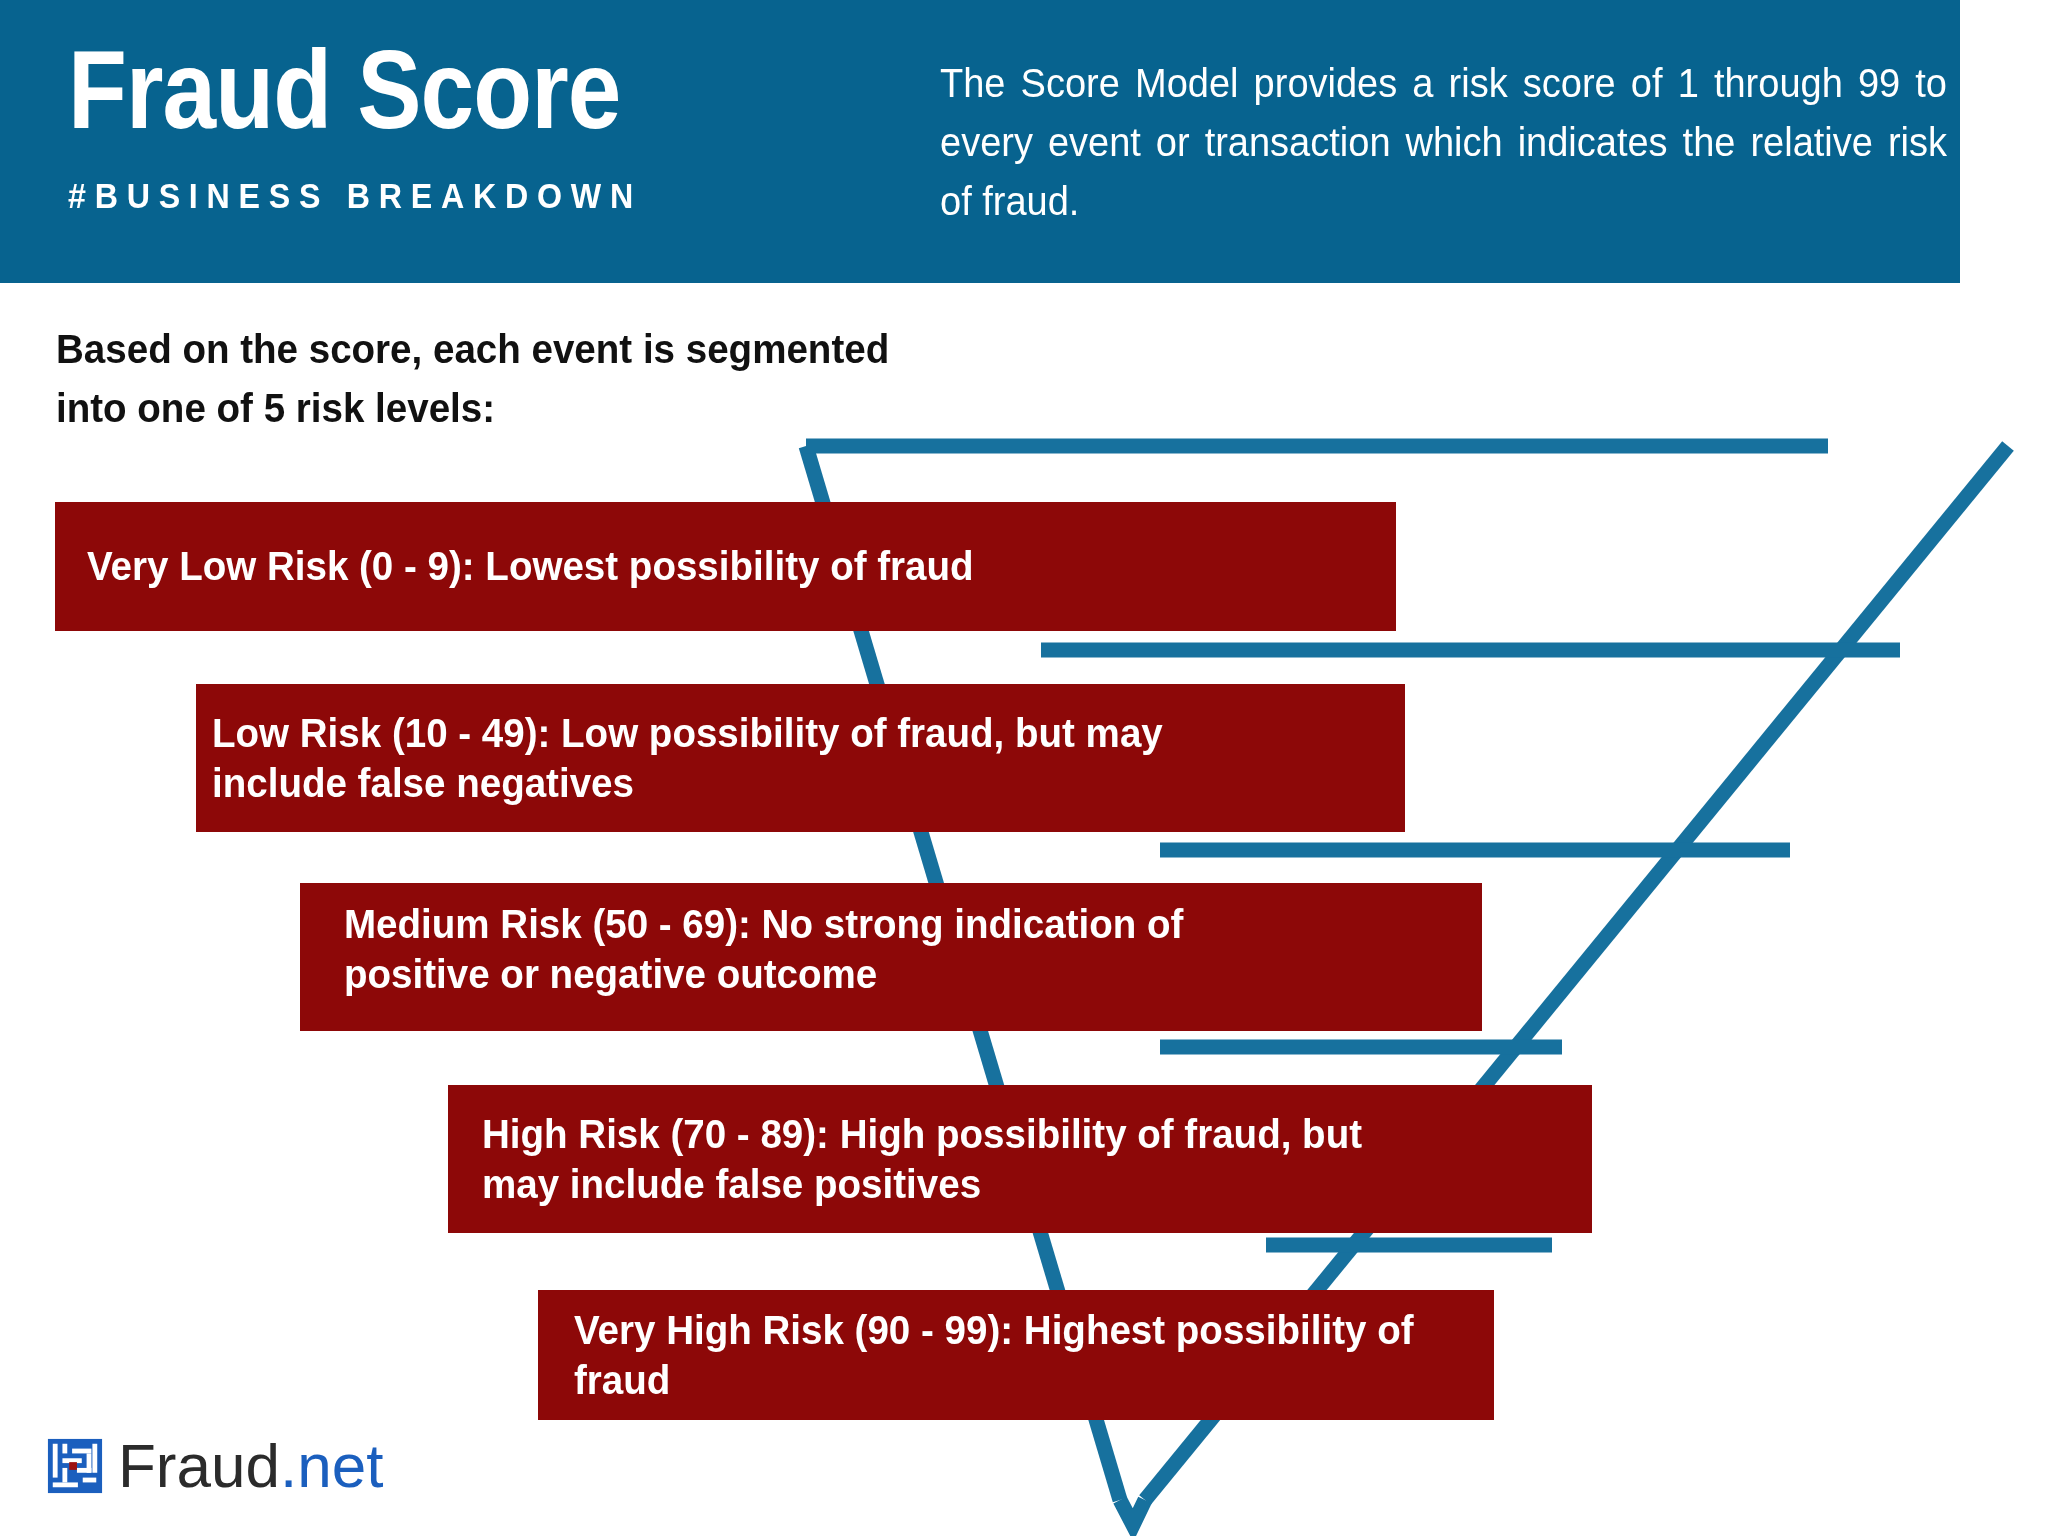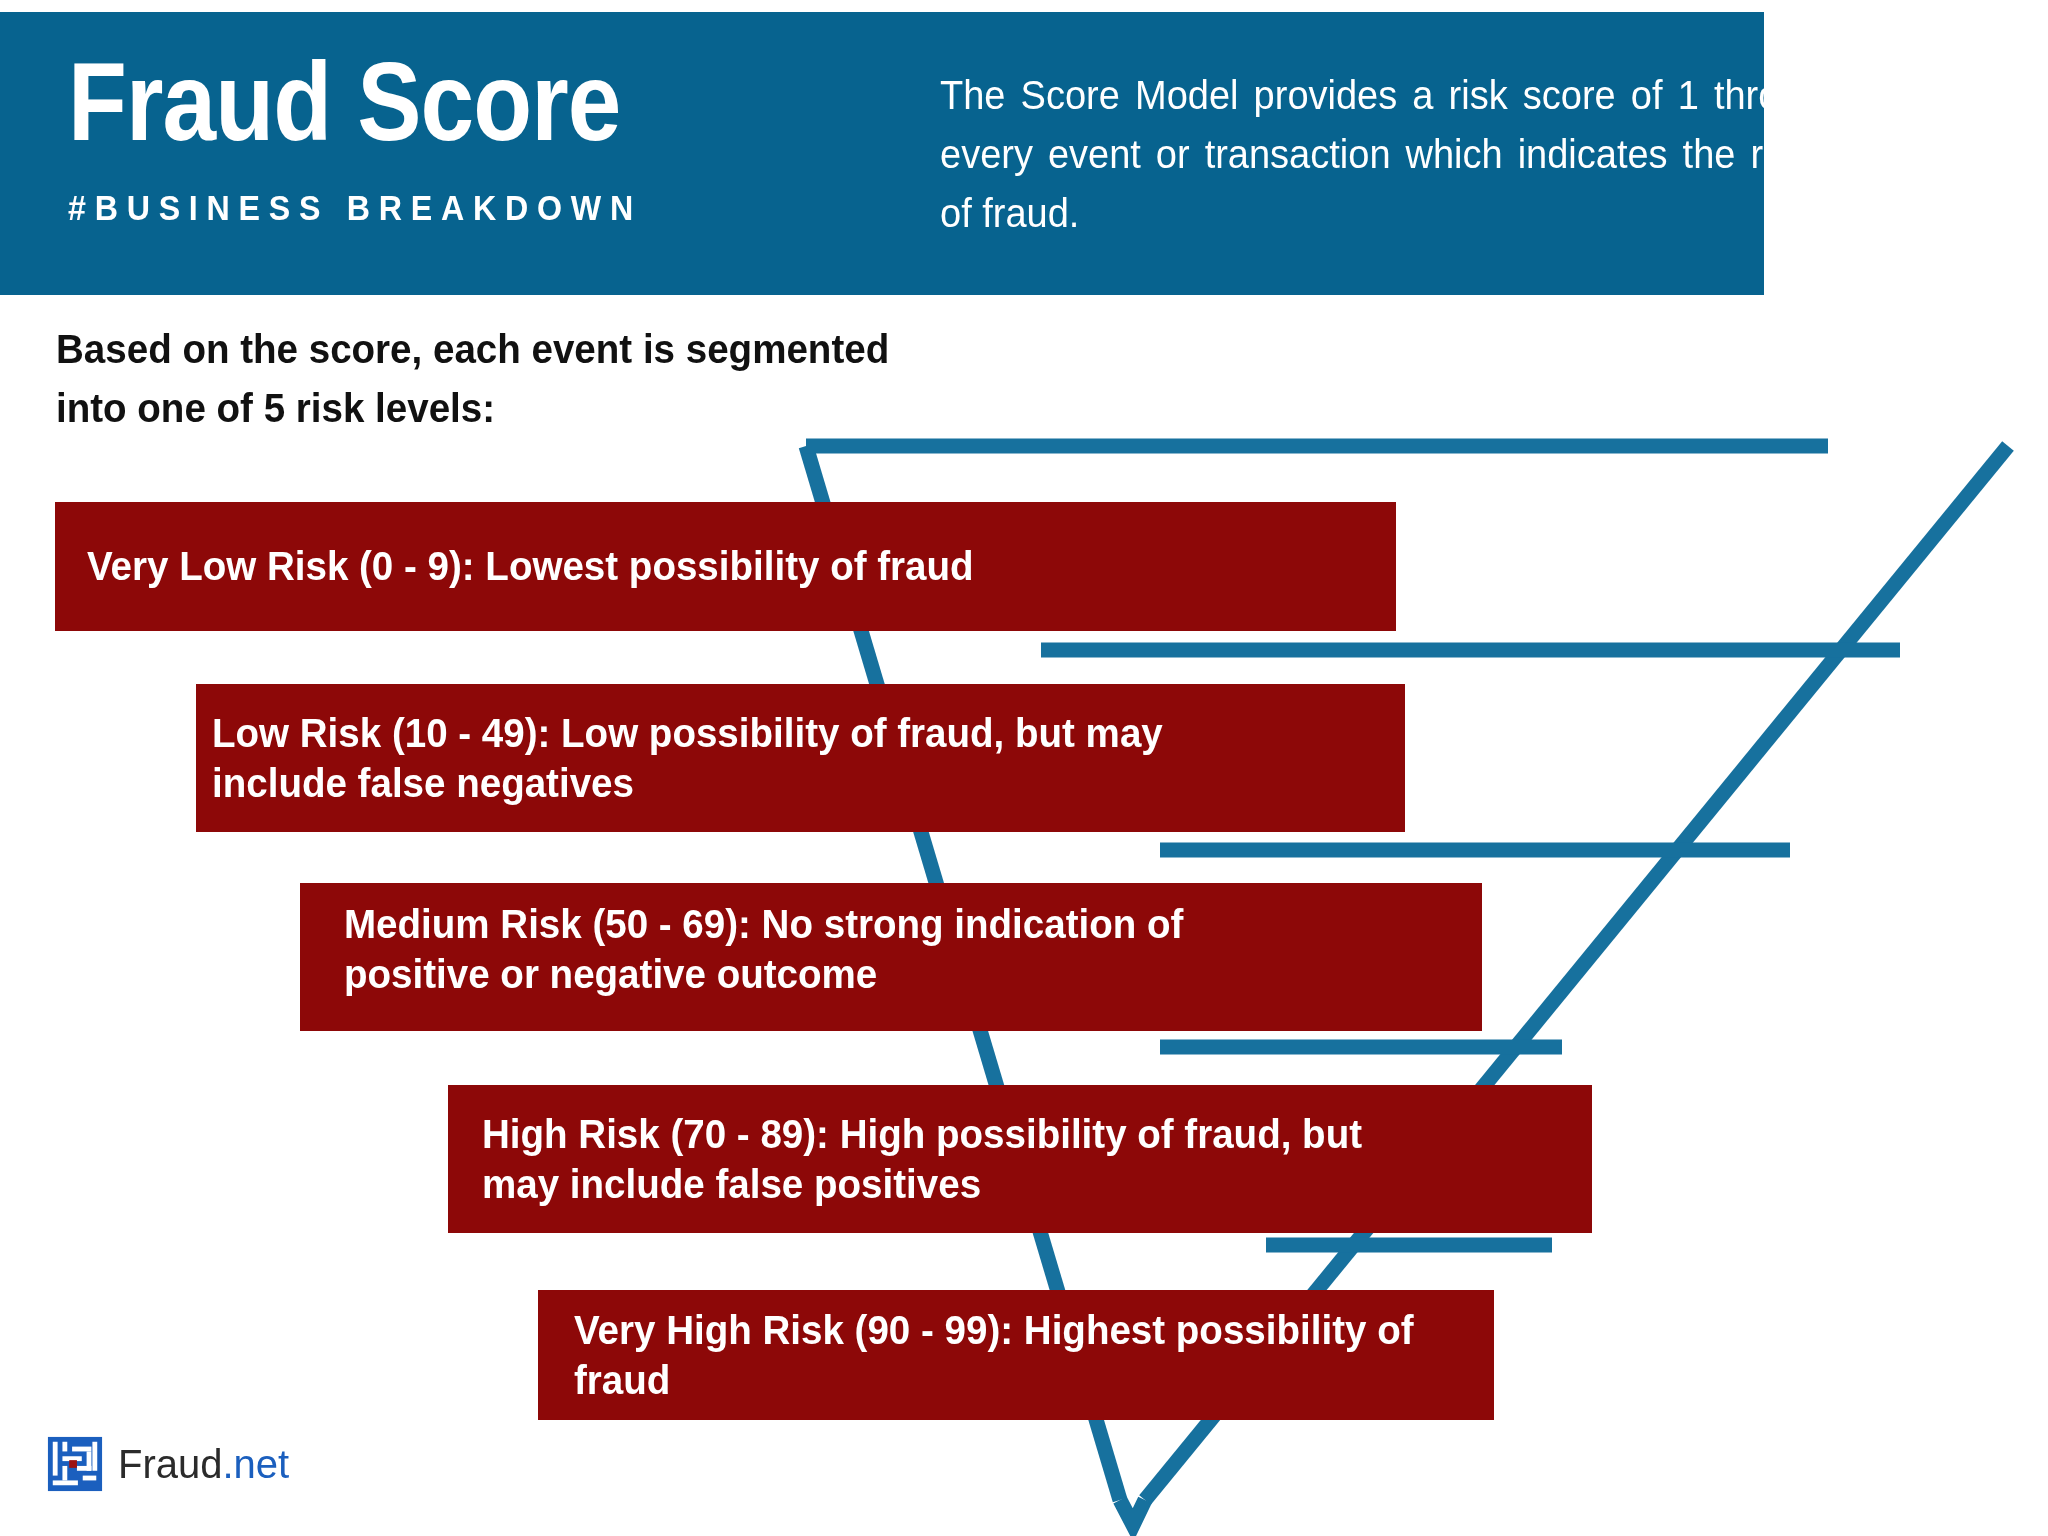--- a/index.html
+++ b/index.html
@@ -15,22 +15,22 @@
     width: 2048px;
     height: 1536px;
     background: #ffffff;
     overflow: hidden;
   }
 
   
   #header-bar {
     position: absolute;
     left: 0;
-    top: 12px;
-    width: 1764px;
+    top: 0;
+    width: 1960px;
     height: 283px;
     background: #07638f;
   }
   #header-left {
     position: absolute;
     left: 68px;
     top: 34px;
     width: 820px;
   }
   #header-title {
@@ -131,21 +131,21 @@
     align-items: center;
     gap: 14px;
   }
   #logo-mark {
     width: 58px;
     height: 58px;
     flex: 0 0 auto;
   }
   #logo-text {
     font-family: "Liberation Sans", sans-serif;
-    font-size: 40px;
+    font-size: 62px;
     font-weight: normal;
     letter-spacing: 0px;
     line-height: 1;
     white-space: nowrap;
     text-align: center;
   }
   .logo-word { color: #2b2b2b; }
   .logo-tld  { color: #1b5fbe; }
 </style>
 </head>

